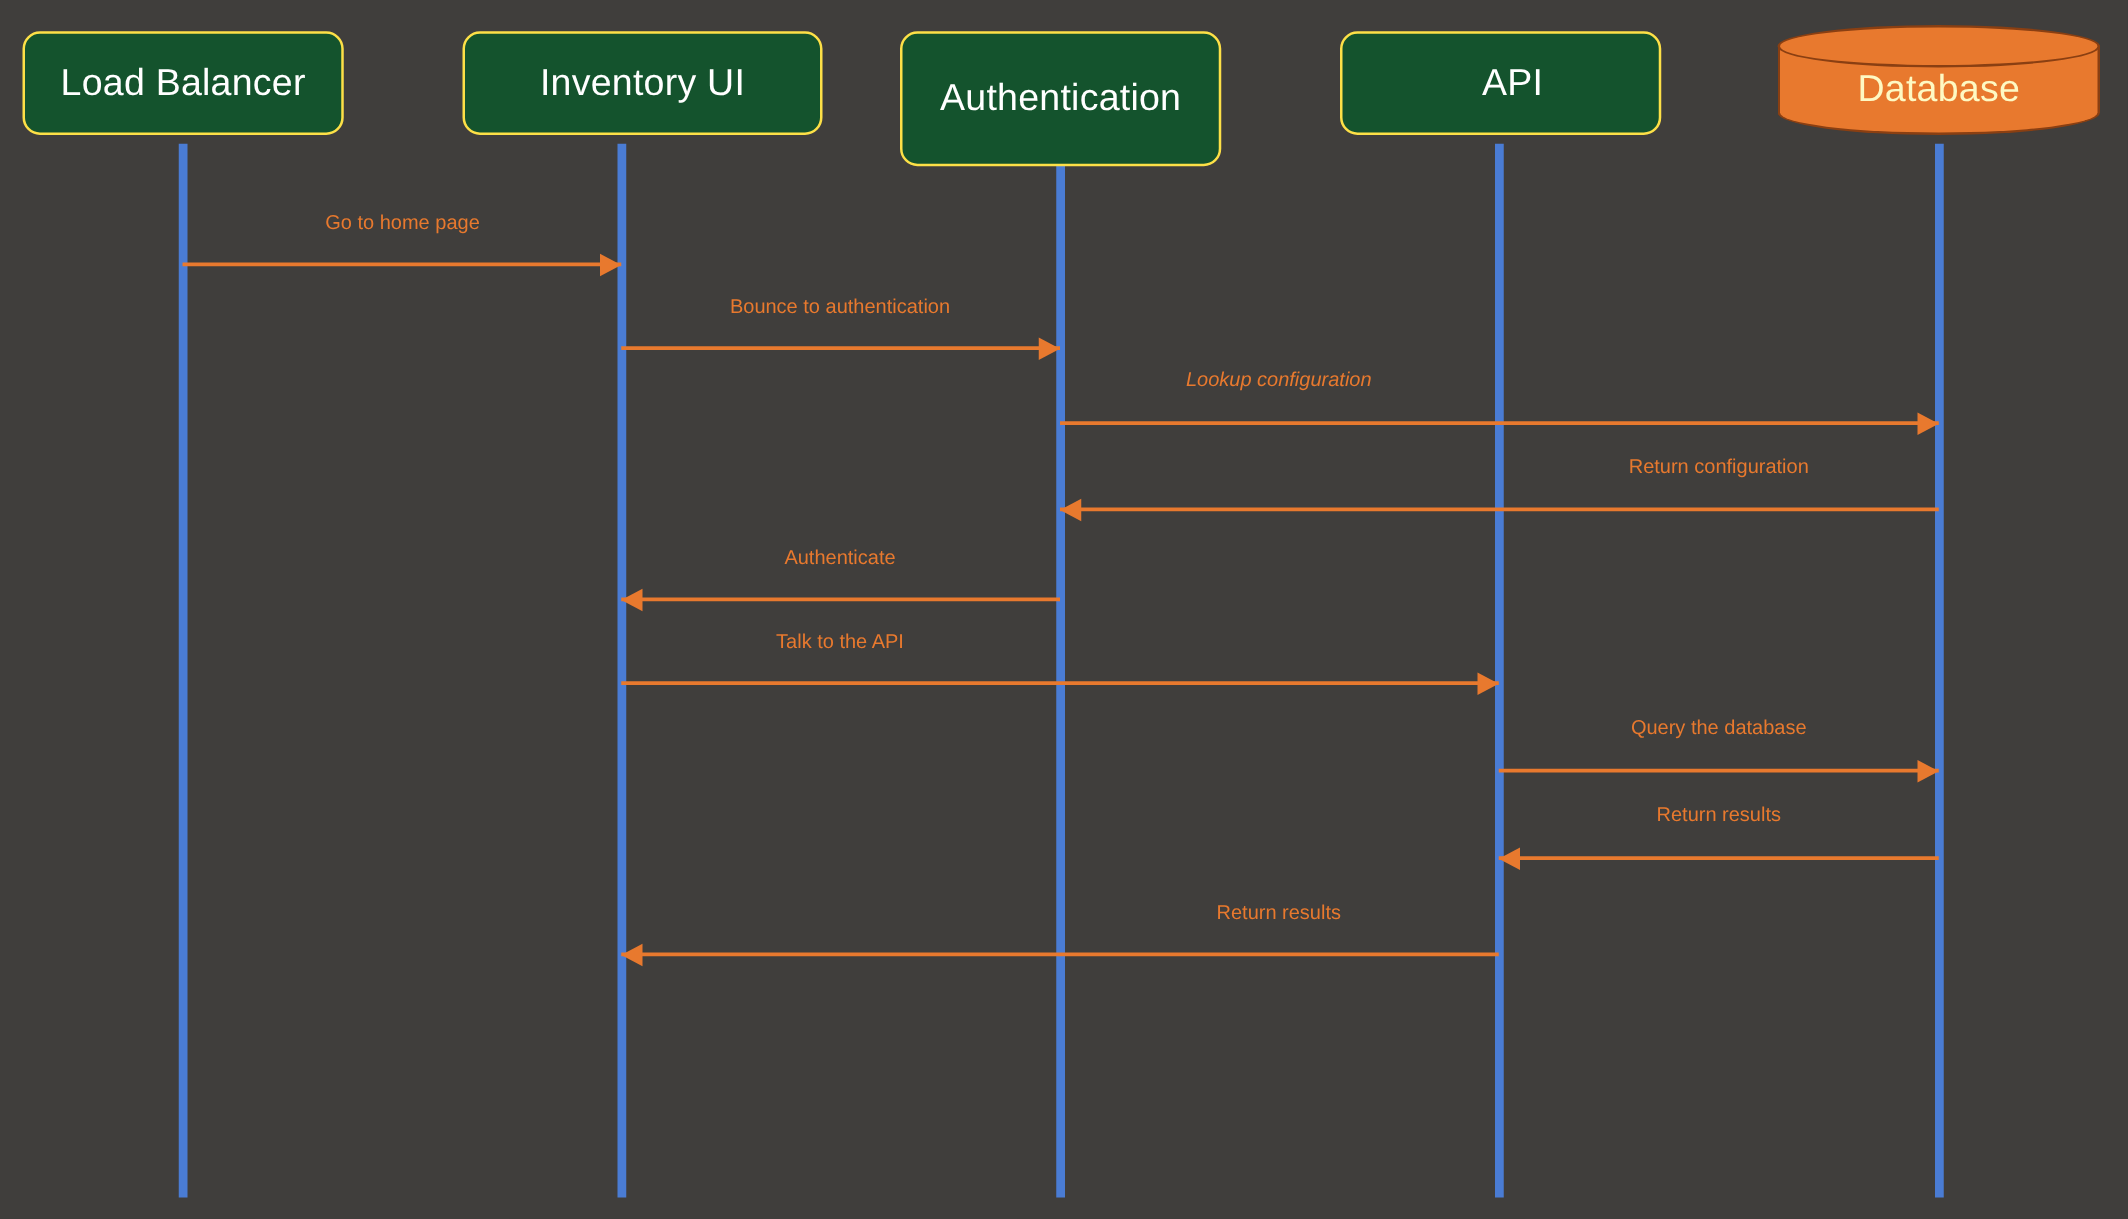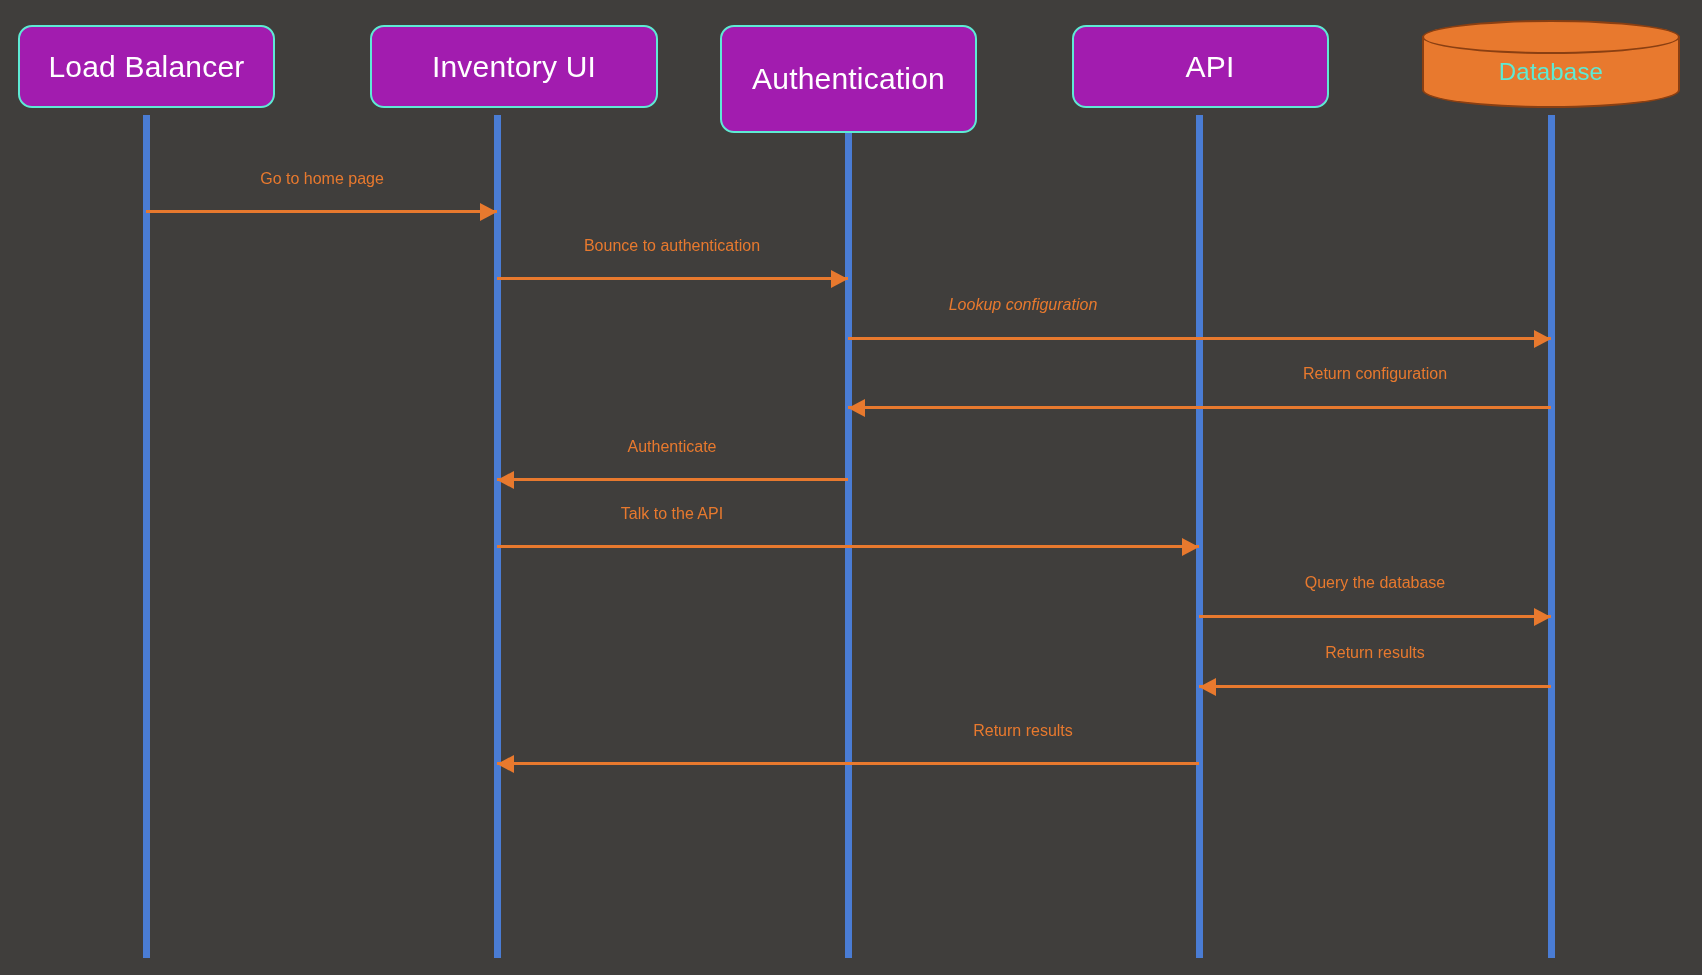--- a/index.html
+++ b/index.html
@@ -14,22 +14,22 @@
     height: 975px;
     background: #403e3c;
     overflow: hidden;
     font-family: "Liberation Sans", sans-serif;
   }
 
   
   .participant {
     position: absolute;
     box-sizing: border-box;
-    background: #a21caf;
-    border: 2px solid #5eead4;
+    background: #14532d;
+    border: 2px solid #fde047;
     border-radius: 14px;
     display: flex;
     align-items: center;
     justify-content: center;
     color: #ffffff;
     font-size: 30px;
     letter-spacing: 0.2px;
     text-align: center;
     user-select: none;
   }
@@ -63,22 +63,22 @@
   }
   .cyl-label {
     position: absolute;
     left: 0;
     right: 0;
     top: 16px;
     bottom: 0;
     display: flex;
     align-items: center;
     justify-content: center;
-    color: #5eead4;
-    font-size: 24px;
+    color: #fef9c3;
+    font-size: 30px;
   }
 
   
   .lifeline {
     position: absolute;
     width: 7px;
     background: #4a7cd4;
   }
 
   

